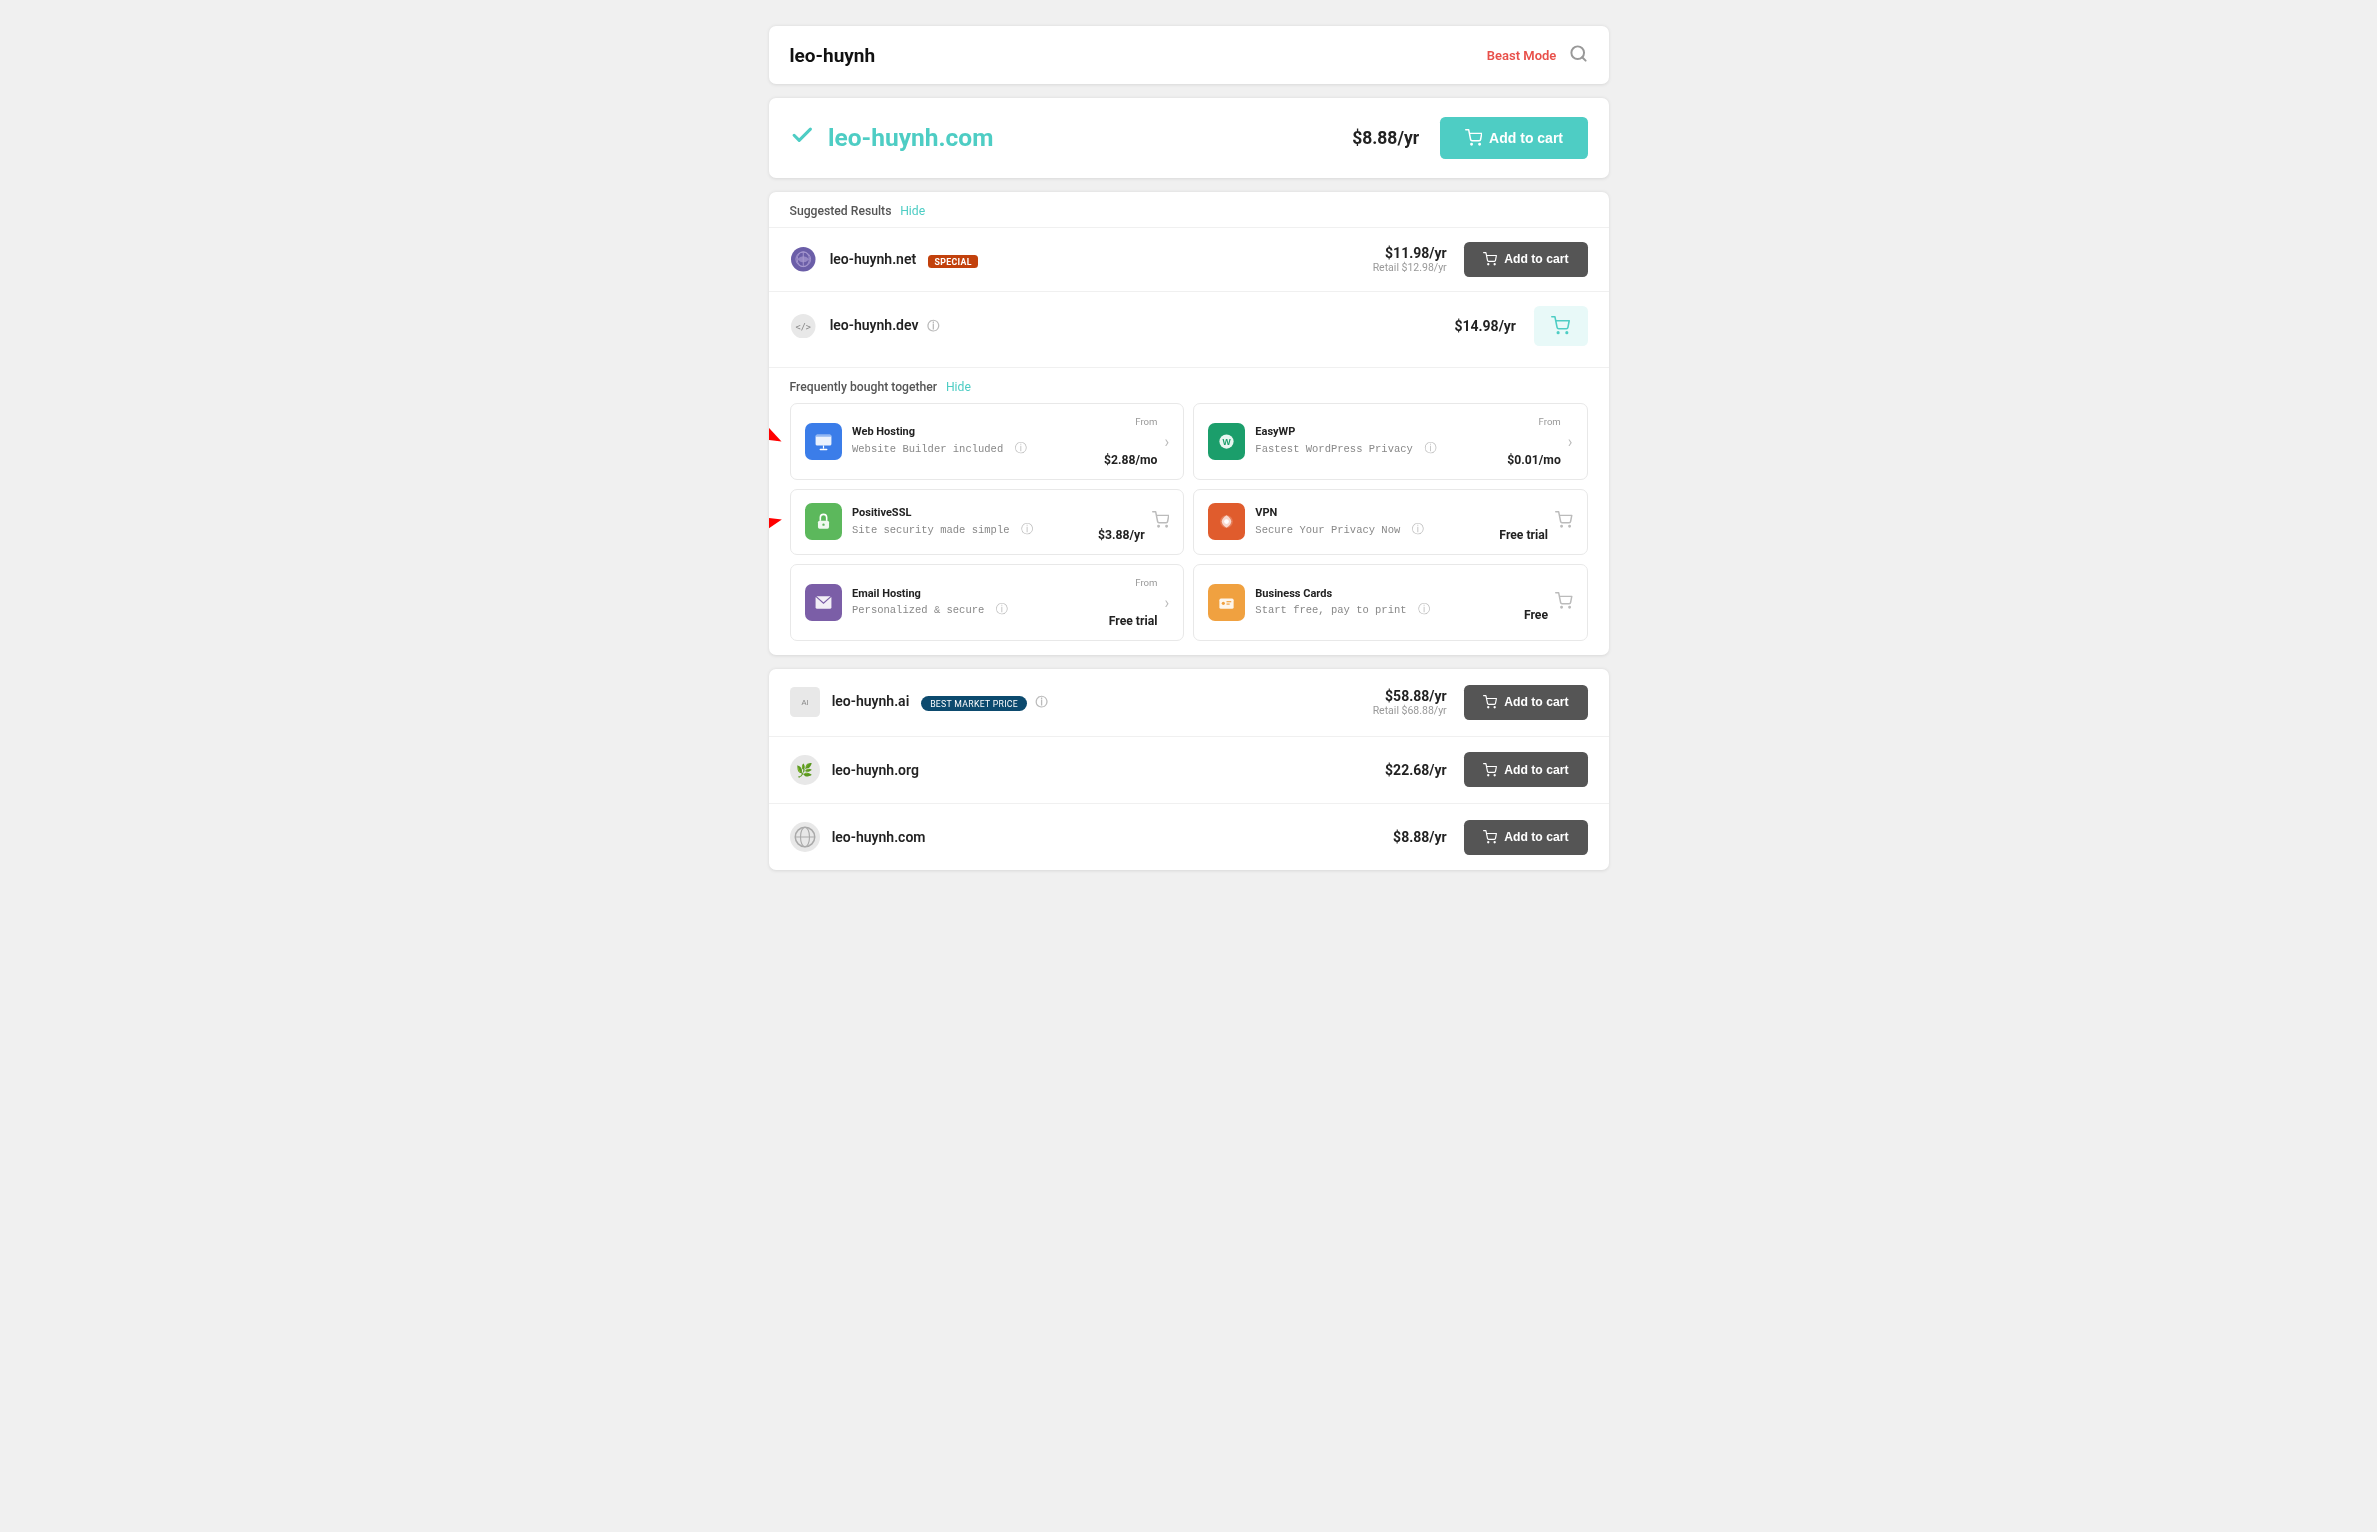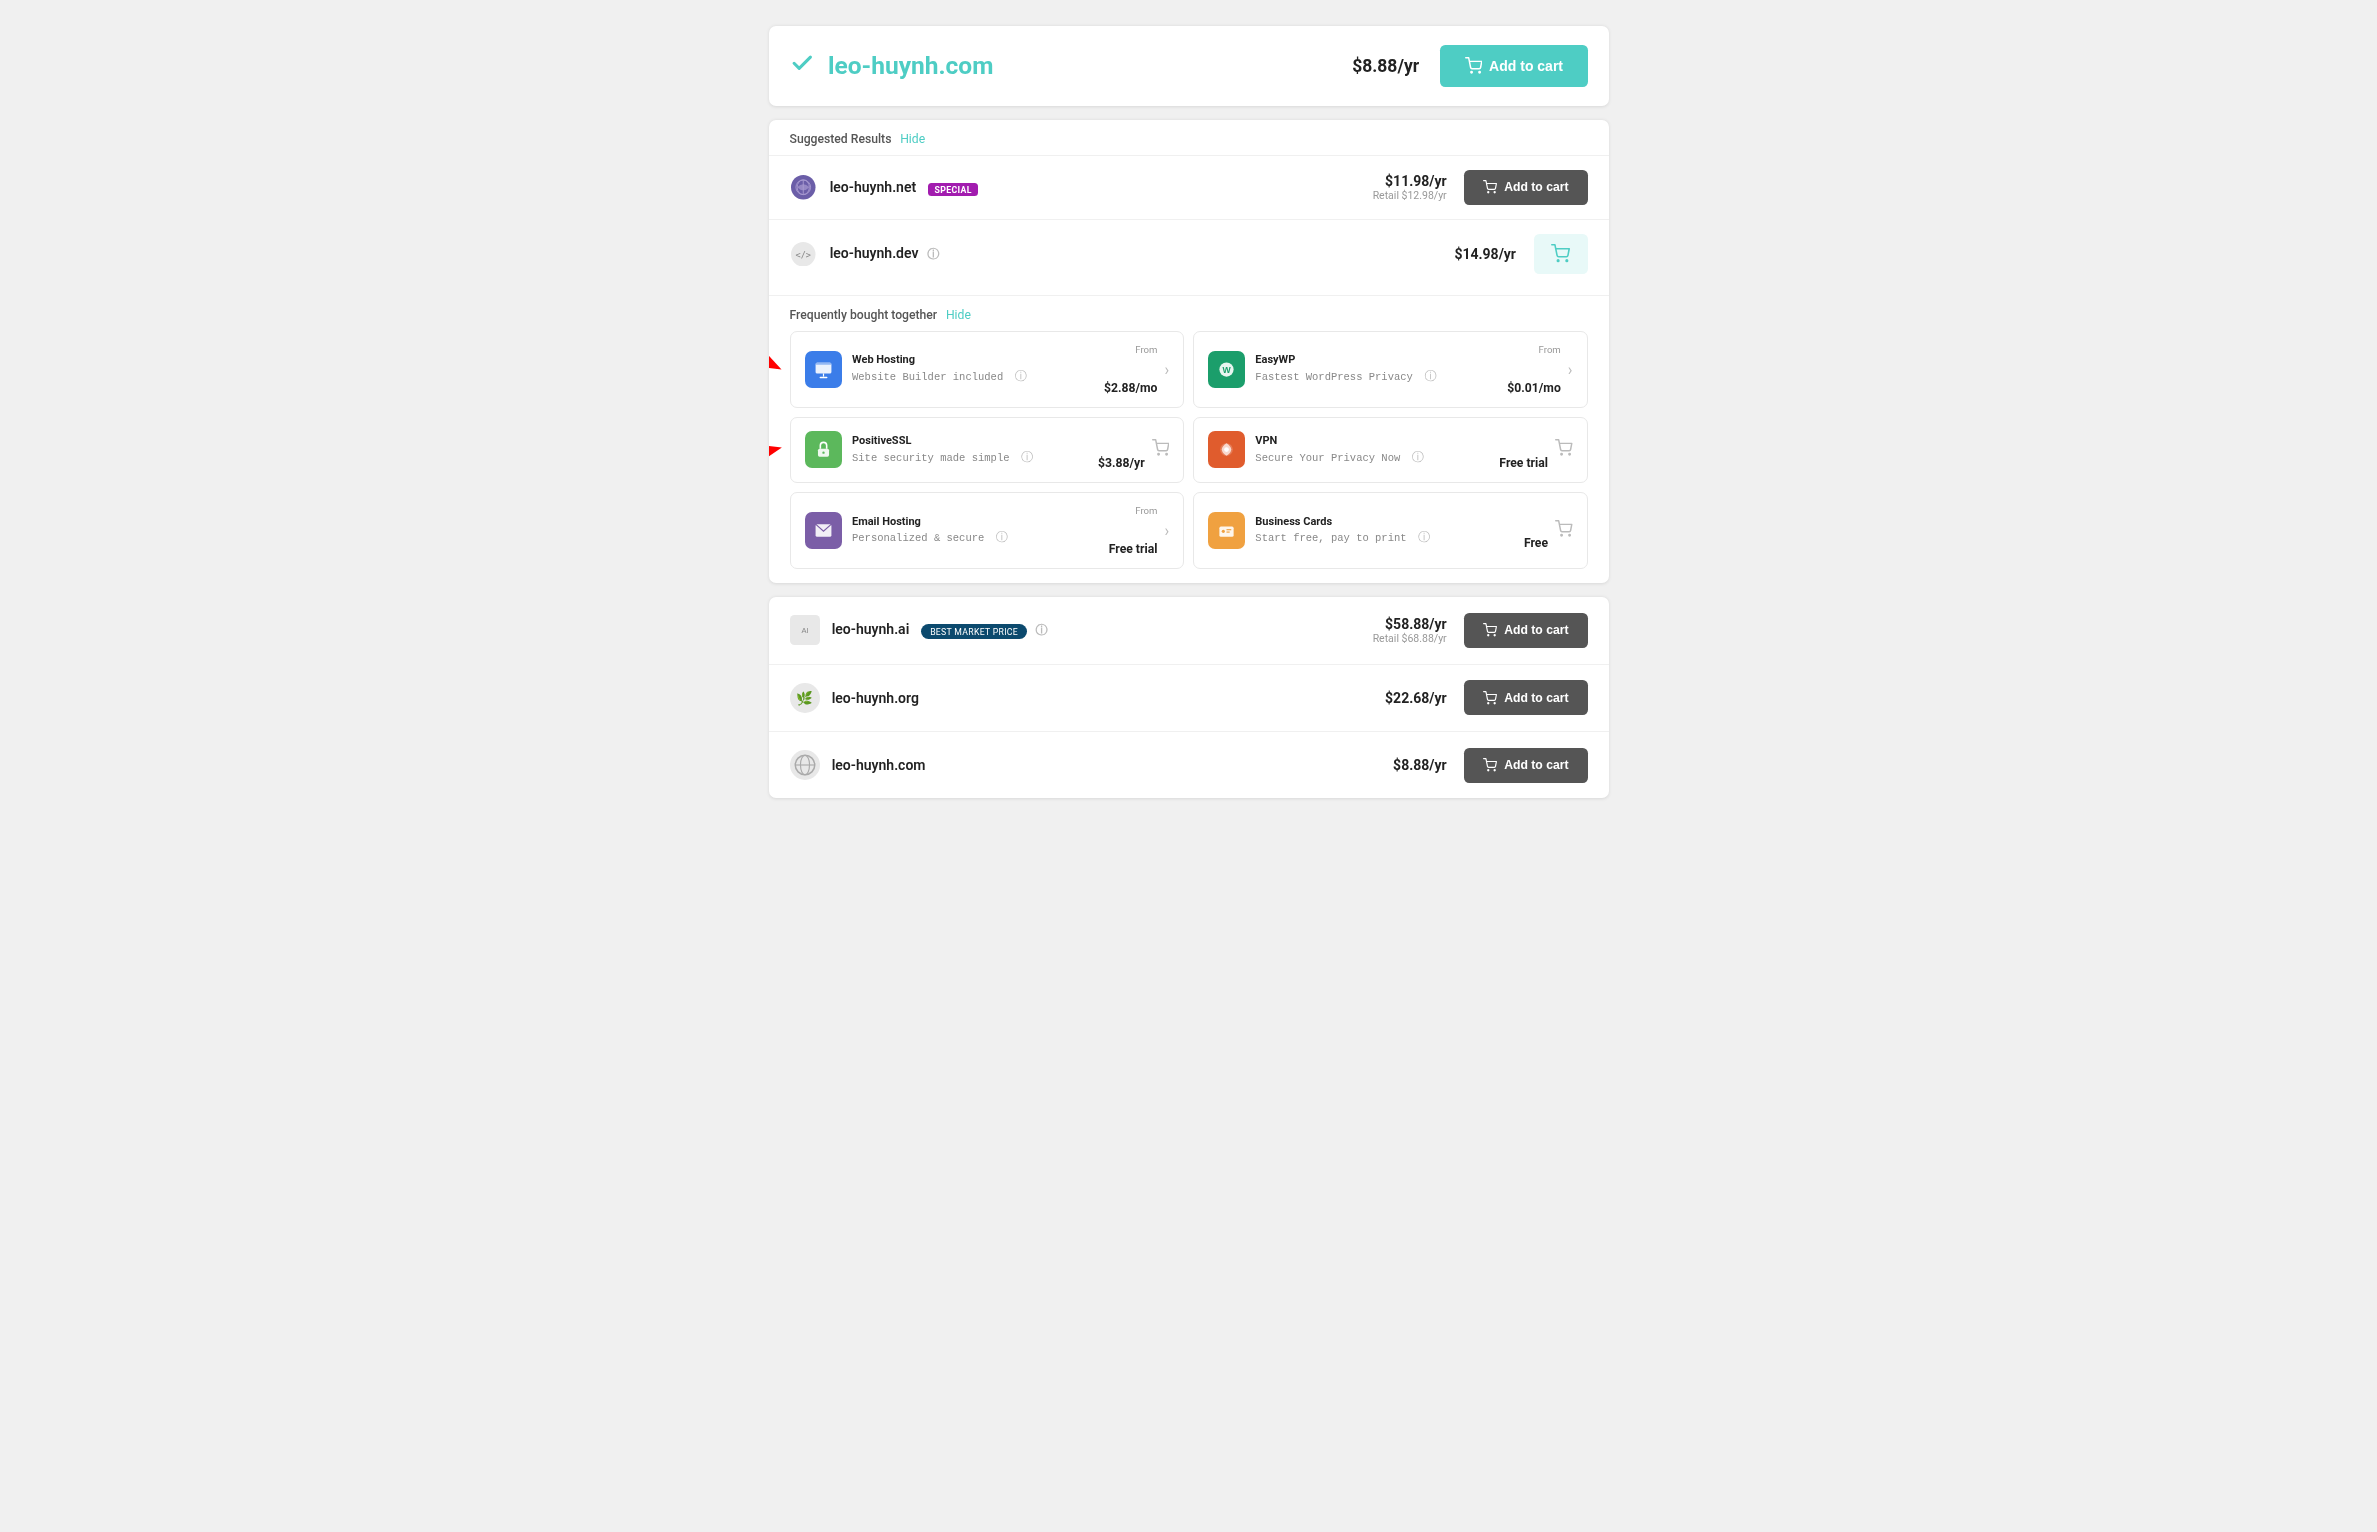--- a/index.html
+++ b/index.html
@@ -125,21 +125,21 @@
       justify-content: center;
     }
     .domain-icon svg { width: 24.5px; height: 24.5px; }
     .domain-name {
       font-size: 14px;
       font-weight: 600;
       color: #222;
       flex: 1;
     }
     .badge-special {
-      background: #a21caf;
+      background: #c2410c;
       color: #fff;
       font-size: 8.7px;
       font-weight: 700;
       border-radius: 3.5px;
       padding: 1.7px 6.1px;
       margin-left: 8.7px;
       letter-spacing: 0.4px;
     }
     .badge-best {
       background: #0c4a6e;
@@ -287,20 +287,32 @@
       display: flex;
       align-items: center;
       justify-content: center;
     }
   </style>
 </head>
 <body>
 
 <div class="container">
 
+  <div class="card search-card">
+    <span class="search-term">leo-huynh</span>
+    <div class="search-right">
+      <span class="beast-mode">Beast Mode</span>
+      <span class="search-icon-btn">
+        <svg width="19" height="19" viewBox="0 0 24 24" fill="none" stroke="#999" stroke-width="2.5" stroke-linecap="round" stroke-linejoin="round">
+          <circle cx="11" cy="11" r="8"></circle>
+            <line x1="21" y1="21" x2="16.65" y2="16.65"></line>
+        </svg>
+      </span>
+    </div>
+  </div>
 
   <div class="card primary-card">
     <span class="check-icon">
       <svg width="24.5" height="24.5" viewBox="0 0 24 24" fill="none" stroke="#4ecdc4" stroke-width="3" stroke-linecap="round" stroke-linejoin="round">
         <polyline points="20 6 9 17 4 12"></polyline>
       </svg>
     </span>
     <span class="primary-domain">leo-huynh.com</span>
     <span class="primary-price">$8.88/yr</span>
     <button class="btn-add-primary">

